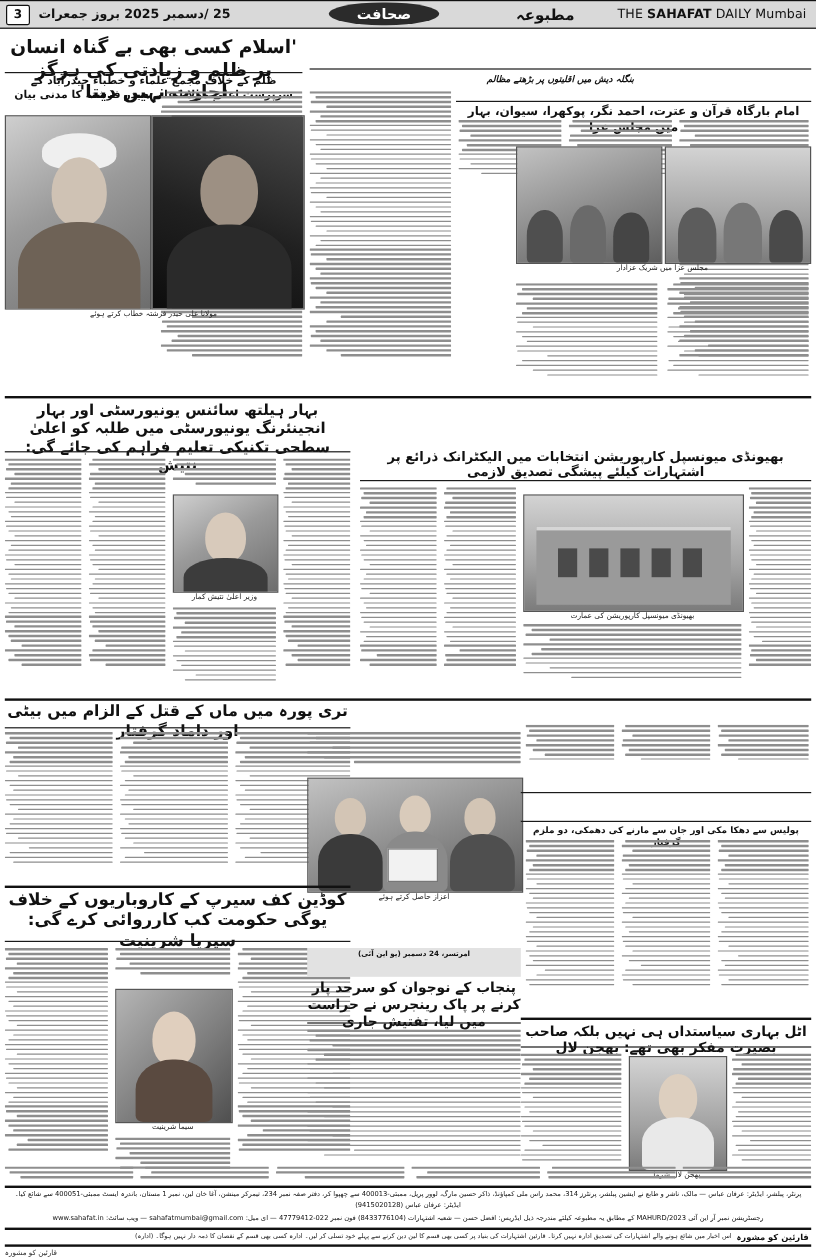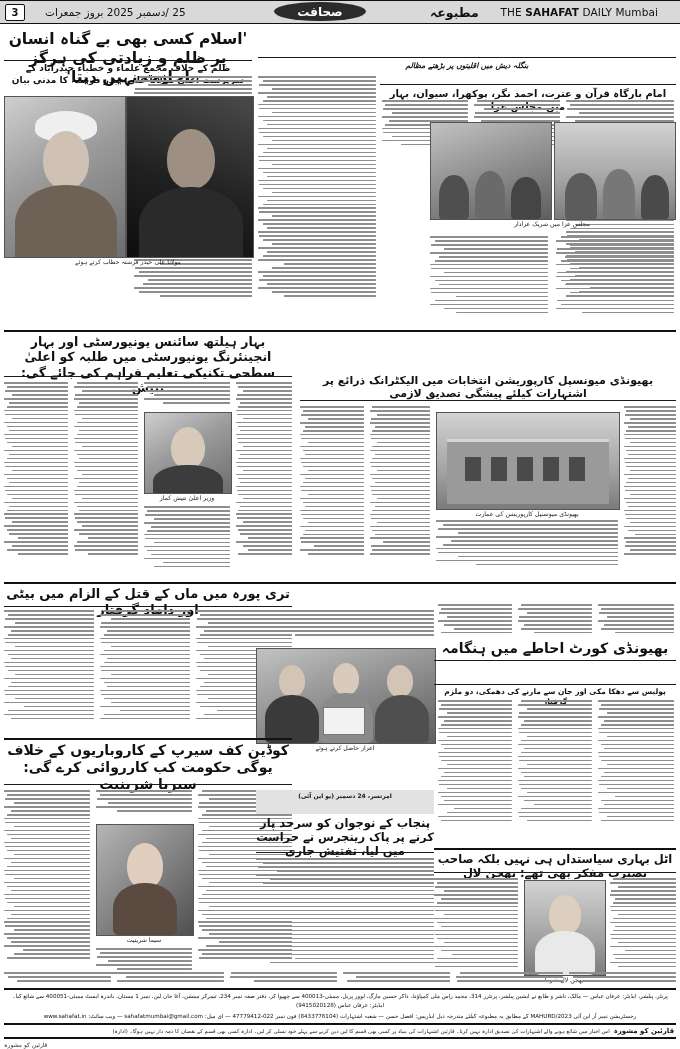--- a/index.html
+++ b/index.html
@@ -19,29 +19,29 @@
   .masthead{
     position:absolute;left:0;top:0;width:680px;height:22px;
     background:#d9d9d9;border-top:1px solid #111;border-bottom:1px solid #111;
     display:flex;align-items:center;
   }
   .mh-pageno{
     margin-left:5px;width:18px;height:15px;background:#fff;border:1px solid #111;
     border-radius:2px;font-size:10px;font-weight:bold;display:flex;
     align-items:center;justify-content:center;
   }
-  .mh-date{margin-left:20px;font-size:10.5px;font-weight:normal;direction:rtl;}
+  .mh-date{margin-left:7px;font-size:10.5px;font-weight:bold;direction:rtl;}
   .mh-logo{
     position:absolute;left:274px;top:1px;width:92px;height:19px;
     background:#2b2b2b;color:#fff;border-radius:48%/50%;
     display:flex;align-items:center;justify-content:center;
     font-size:12px;font-weight:bold;letter-spacing:.5px;
   }
   .mh-section{position:absolute;left:430px;font-size:12.5px;font-weight:bold;direction:rtl;}
-  .mh-brand{position:absolute;right:22px;font-size:10.5px;letter-spacing:.1px;}
+  .mh-brand{position:absolute;right:8px;font-size:10.5px;letter-spacing:.1px;}
   .mh-brand b{font-weight:bold;}
 
   
   .hl{font-weight:bold;direction:rtl;text-align:center;line-height:1.22;}
   .h-main{font-size:20px;}
   .h-left{font-size:15.5px;}
   .h-sec{font-size:12.5px;}
   .h-sub{font-size:9px;font-weight:bold;direction:rtl;text-align:center;line-height:1.3;}
 
   
@@ -834,21 +834,20 @@
     <div class="ln s1"></div>
       <div class="ln s2"></div>
       <div class="ln s4"></div>
       <div class="ln s3"></div>
     <div class="ln s1"></div>
       <div class="ln s6"></div>
       <div class="ln s2"></div>
       <div class="ln s5"></div>
   </div>
 
-  <div class="hl rtl" style="position:absolute;left:434px;top:640px;width:242px;font-size:14px;">بھیونڈی کورٹ احاطے میں ہنگامہ</div>
   <div class="hrule" style="position:absolute;left:434px;top:660px;width:242px;"></div>
   <div class="hrule" style="position:absolute;left:434px;top:684px;width:242px;"></div>
   <div class="h-sub" style="position:absolute;left:434px;top:687px;width:242px;font-size:7.5px;">پولیس سے دھکا مکی اور جان سے مارنے کی دھمکی، دو ملزم گرفتار</div>
 
   <div class="col lines" style="left:438px;top:700px;width:74px;height:140px;">
     <div class="ln s1"></div>
       <div class="ln s2"></div>
       <div class="ln s4"></div>
       <div class="ln s3"></div>
     <div class="ln s1"></div>

